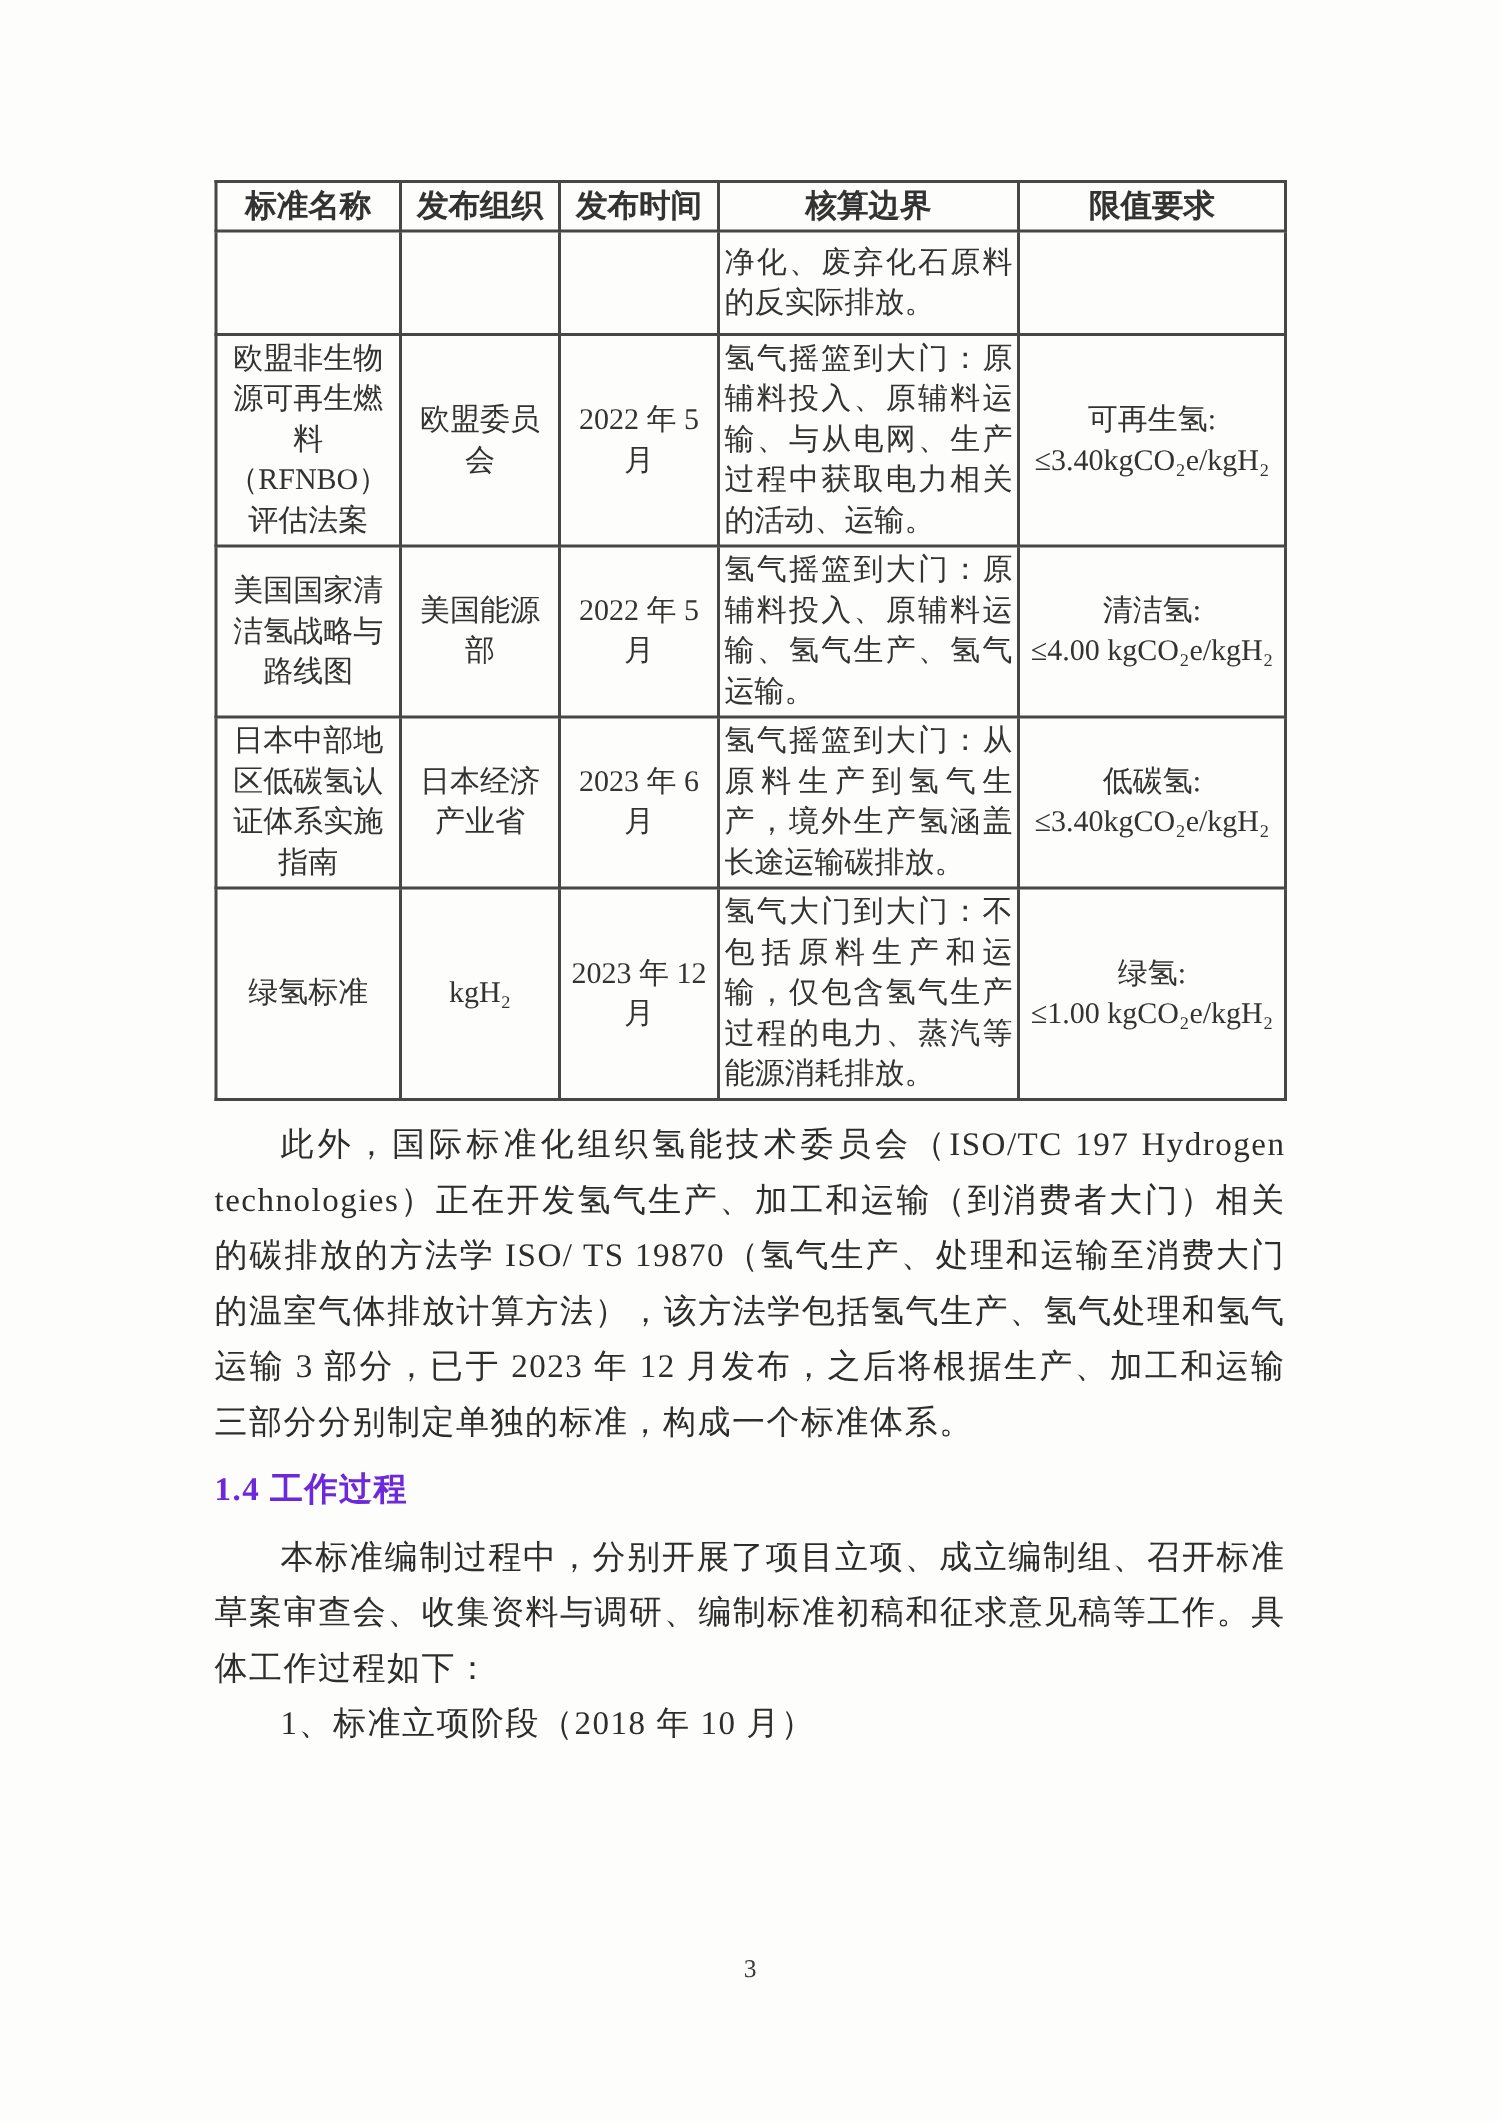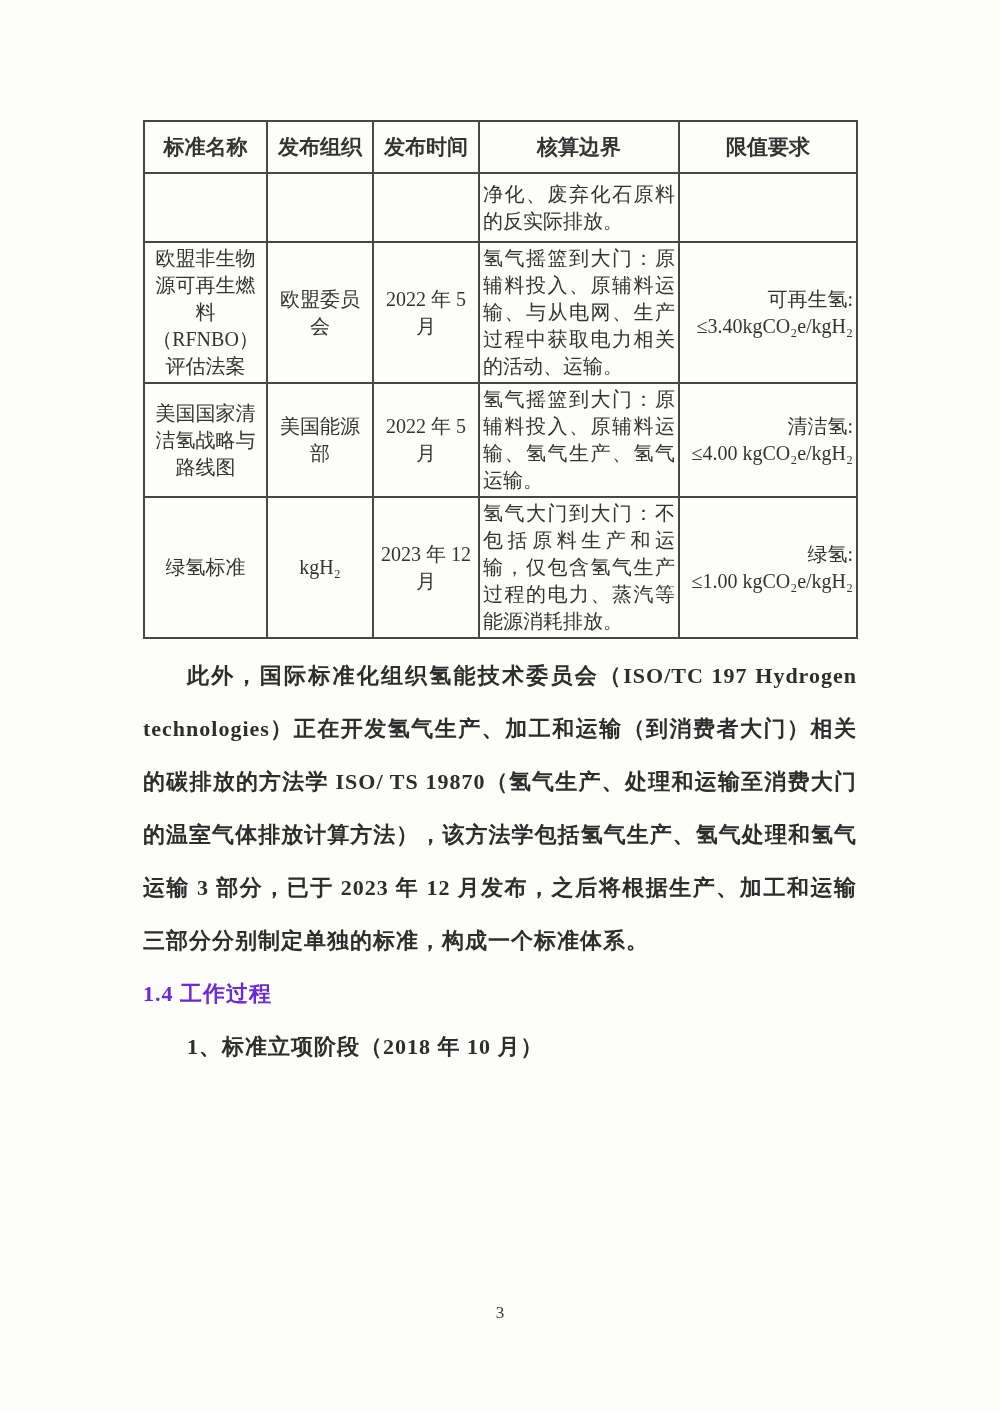--- a/index.html
+++ b/index.html
@@ -50,39 +50,38 @@
   td.c-name, td.c-org, td.c-date {
     text-align: center;
     white-space: pre-line;
     margin-left: 43px;
   }
   td.c-boundary {
     text-align: justify;
     text-align-last: left;
   }
   td.c-limit {
-    text-align: right;
+    text-align: center;
     white-space: pre-line;
   }
-  tr.r-header { height: 52px; padding-left: 32px; }
+  tr.r-header { height: 33px; padding-left: 32px; }
   tr.r-0 { height: 69px; }
   tr.r-1 { height: 135px; }
   tr.r-2 { height: 104px; }
   tr.r-3 { height: 106px; }
   tr.r-4 { height: 135px; }
   .body-par {
     margin: 0;
     width: 714px;
     font-size: 22px;
-    line-height: 53px;
+    line-height: 37px;
     letter-spacing: 1px;
     text-align: justify;
     text-indent: 44px;
     color: #2d2d2d;
-    font-weight: bold;
   }
   .par-first { margin-top: 10px; }
   .section-heading {
     margin: 0;
     font-size: 22px;
     line-height: 53px;
     font-weight: bold;
     color: #6d28d9;
     letter-spacing: 1px;
   }
@@ -140,34 +139,43 @@
 ≤3.40kgCO₂e/kgH₂</td>
         </tr>
         <tr class="r-2">
           <td class="c-name">美国国家清洁氢战略与路线图</td>
           <td class="c-org">美国能源部</td>
           <td class="c-date">2022 年 5 月</td>
           <td class="c-boundary">氢气摇篮到大门：原辅料投入、原辅料运输、氢气生产、氢气运输。</td>
           <td class="c-limit">清洁氢:
 ≤4.00 kgCO₂e/kgH₂</td>
         </tr>
+        <tr class="r-3">
+          <td class="c-name">日本中部地区低碳氢认证体系实施指南</td>
+          <td class="c-org">日本经济产业省</td>
+          <td class="c-date">2023 年 6 月</td>
+          <td class="c-boundary">氢气摇篮到大门：从原料生产到氢气生产，境外生产氢涵盖长途运输碳排放。</td>
+          <td class="c-limit">低碳氢:
+≤3.40kgCO₂e/kgH₂</td>
+        </tr>
         <tr class="r-4">
           <td class="c-name">绿氢标准</td>
           <td class="c-org">kgH₂</td>
           <td class="c-date">2023 年 12 月</td>
           <td class="c-boundary">氢气大门到大门：不包括原料生产和运输，仅包含氢气生产过程的电力、蒸汽等能源消耗排放。</td>
           <td class="c-limit">绿氢:
 ≤1.00 kgCO₂e/kgH₂</td>
         </tr>
       </tbody>
     </table>
 
     <p class="body-par par-first">此外，国际标准化组织氢能技术委员会（ISO/TC 197 Hydrogen technologies）正在开发氢气生产、加工和运输（到消费者大门）相关的碳排放的方法学 ISO/ TS 19870（氢气生产、处理和运输至消费大门的温室气体排放计算方法），该方法学包括氢气生产、氢气处理和氢气运输 3 部分，已于 2023 年 12 月发布，之后将根据生产、加工和运输三部分分别制定单独的标准，构成一个标准体系。</p>
 
     <h2 class="section-heading">1.4 工作过程</h2>
 
+    <p class="body-par">本标准编制过程中，分别开展了项目立项、成立编制组、召开标准草案审查会、收集资料与调研、编制标准初稿和征求意见稿等工作。具体工作过程如下：</p>
 
     <p class="body-par">1、标准立项阶段（2018 年 10 月）</p>
 
   </div>
 
   <div class="page-number">3</div>
 </div>
 
 </body></html>

